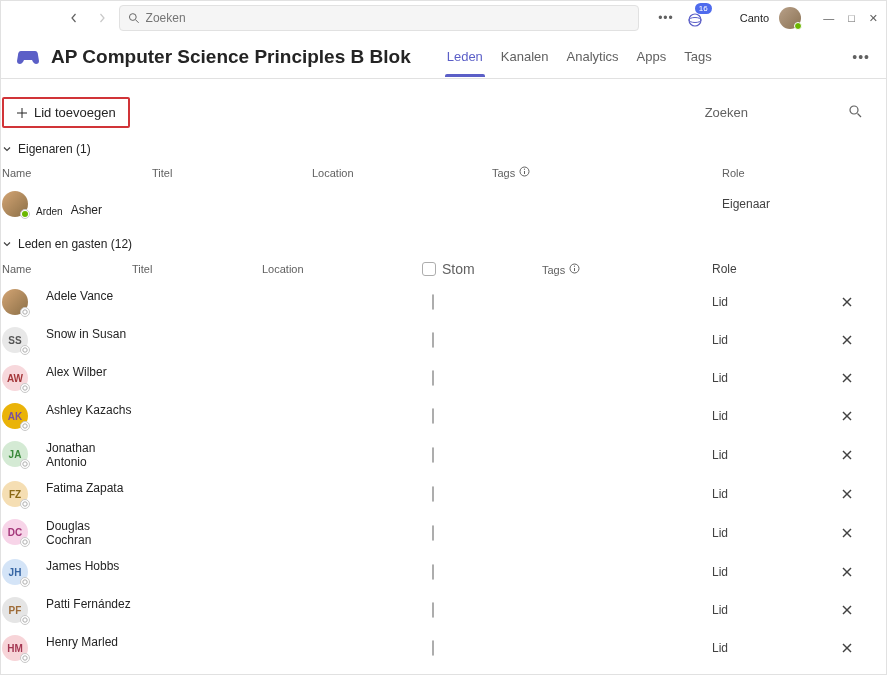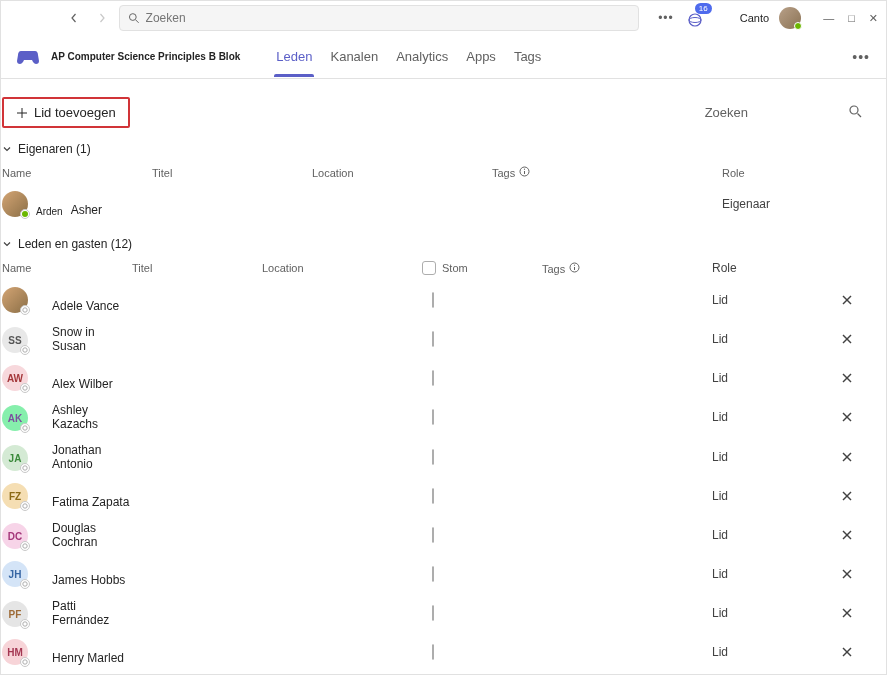--- a/index.html
+++ b/index.html
@@ -13,21 +13,21 @@
 .planet-badge { position: relative; width: 22px; height: 22px; display:flex; align-items:flex-end; justify-content:center; }
 .badge-num { position: absolute; top: -4px; right: -6px; background: #4f6bed; color: #fff; font-size: 8px; border-radius: 8px; padding: 0 4px; line-height: 11px; }
 .canto { font-size: 11px; color: #242424; padding-left: 24px; }
 .avatar-small { width: 22px; height: 22px; border-radius: 50%; background: linear-gradient(135deg,#b8a088,#8b7355); position: relative; }
 .presence-dot { position: absolute; bottom: -1px; right: -1px; width: 8px; height: 8px; border-radius: 50%; background: #6bb700; border: 1.5px solid #fff; }
 .win-btns { display: flex; gap: 14px; margin-left: 12px; color: #616161; font-size: 11px; }
 .win-btns span { cursor: pointer; }
 
 .team-header { height: 44px; display: flex; align-items: center; padding: 0 16px; border-bottom: 1px solid #e1e1e1; gap: 12px; }
 .team-icon { width: 22px; height: 22px; display:flex; align-items:center; justify-content:center; }
-.team-name { font-size: 10px; font-weight: 600; color: #242424; }
+.team-name { font-size: 19px; font-weight: 600; color: #242424; }
 .tabs { display: flex; gap: 14px; margin-left: 22px; font-size: 13px; color: #616161; }
 .tab { padding: 12px 2px; cursor: pointer; position: relative; }
 .tab.active { color: #5b5fc7; }
 .tab.active::after { content:''; position:absolute; left:0; right:0; bottom:-1px; height:3px; background:#5b5fc7; border-radius:2px 2px 0 0; }
 .header-more { margin-left:auto; color:#616161; cursor:pointer; letter-spacing:1px; font-size:14px; }
 
 .content { position: absolute; top: 78px; bottom: 0; left: 0; right: 0; overflow-y: auto; padding: 18px 24px 18px 1px; }
 .content::-webkit-scrollbar { width: 8px; }
 .content::-webkit-scrollbar-thumb { background:#c8c8c8; border-radius:4px; }
 
@@ -40,33 +40,33 @@
 .chev { display:inline-flex; }
 
 .cols { display:grid; grid-template-columns: 150px 160px 180px 100px 130px 1fr 30px; align-items:center; font-size:11px; color:#616161; padding:10px 0 6px; }
 .cols2 { display:grid; grid-template-columns: 130px 130px 160px 120px 130px 1fr 30px; align-items:center; font-size:11px; color:#616161; padding:10px 0 6px; }
 .info-circ { display:inline-flex; margin-left:4px; }
 
 .owner-row { display:grid; grid-template-columns: 150px 160px 180px 100px 130px 1fr 30px; align-items:center; padding:6px 0; font-size:12px; color:#242424; }
 .owner-row .av { display:flex; align-items:flex-end; gap:8px; }
 
 .member-row { display:grid; grid-template-columns: 130px 130px 160px 120px 130px 1fr 30px; align-items:center; padding:6px 0; font-size:12px; color:#242424; }
-.member-row .av { display:flex; align-items:flex-end; gap:24px; }
+.member-row .av { display:flex; align-items:flex-start; gap:18px; }
 .avatar { width:26px; height:26px; border-radius:50%; display:flex; align-items:center; justify-content:center; font-size:10px; font-weight:600; color:#555; position:relative; flex-shrink:0; }
 .avatar .pres { position:absolute; bottom:-2px; right:-2px; width:10px; height:10px; border-radius:50%; background:#fff; border:1px solid #c8c8c8; display:flex; align-items:center; justify-content:center; }
 .avatar .pres svg { width:6px; height:6px; }
 
 .checkbox { width:14px; height:14px; border:1px solid #adadad; border-radius:3px; margin-left:10px; cursor:pointer; }
 .role-cell { font-size:12px; color:#424242; padding-left:40px; }
 .close-x { cursor:pointer; color:#424242; display:flex; justify-content:center; }
 
 .av-photo { background: linear-gradient(135deg,#d4a574,#8b6f47); }
 .av-SS { background:#e8e8e8; }
 .av-AW { background:#f7d8dc; color:#a4373a; }
-.av-AK { background:#86efac; color:#7b4f9e; }
+.av-AK { background:#eab308; color:#7b4f9e; }
 .av-JA { background:#d4ead4; color:#3a8a3a; }
 .av-FZ { background:#f5deb3; color:#8b6914; }
 .av-DC { background:#f7d4e8; color:#a4377a; }
 .av-JH { background:#d4e4f7; color:#3766a4; }
 .av-PF { background:#e5e5e5; color:#9e6b37; }
 .av-HM { background:#f7d4d8; color:#a43752; }
 </style>
 </head>
 <body>
 
@@ -198,21 +198,21 @@
         </svg>
       </span>
     <span>Leden en gasten (12)</span>
   </div>
   <div class="cols2">
     <span>Name</span>
     <span>Titel</span>
     <span>Location</span>
     <span style="display:flex;align-items:center;gap:6px;">
         <span style="width:14px;height:14px;border:1px solid #adadad;border-radius:3px;display:inline-block"></span>
-        <span style="font-size:11px">Stom</span>
+        <span style="font-size:14px">Stom</span>
       </span>
     <span><span>Tags</span><span class="info-circ">
           <svg width="11" height="11" viewBox="0 0 11 11">
             <circle cx="5.5" cy="5.5" r="4.5" stroke="#616161" stroke-width="1" fill="none"></circle>
             <line x1="5.5" y1="5" x2="5.5" y2="8" stroke="#616161" stroke-width="1"></line>
             <circle cx="5.5" cy="3.2" r="0.6" fill="#616161"></circle>
           </svg>
         </span></span>
     <span class="role-cell">Role</span>
     <span></span>

